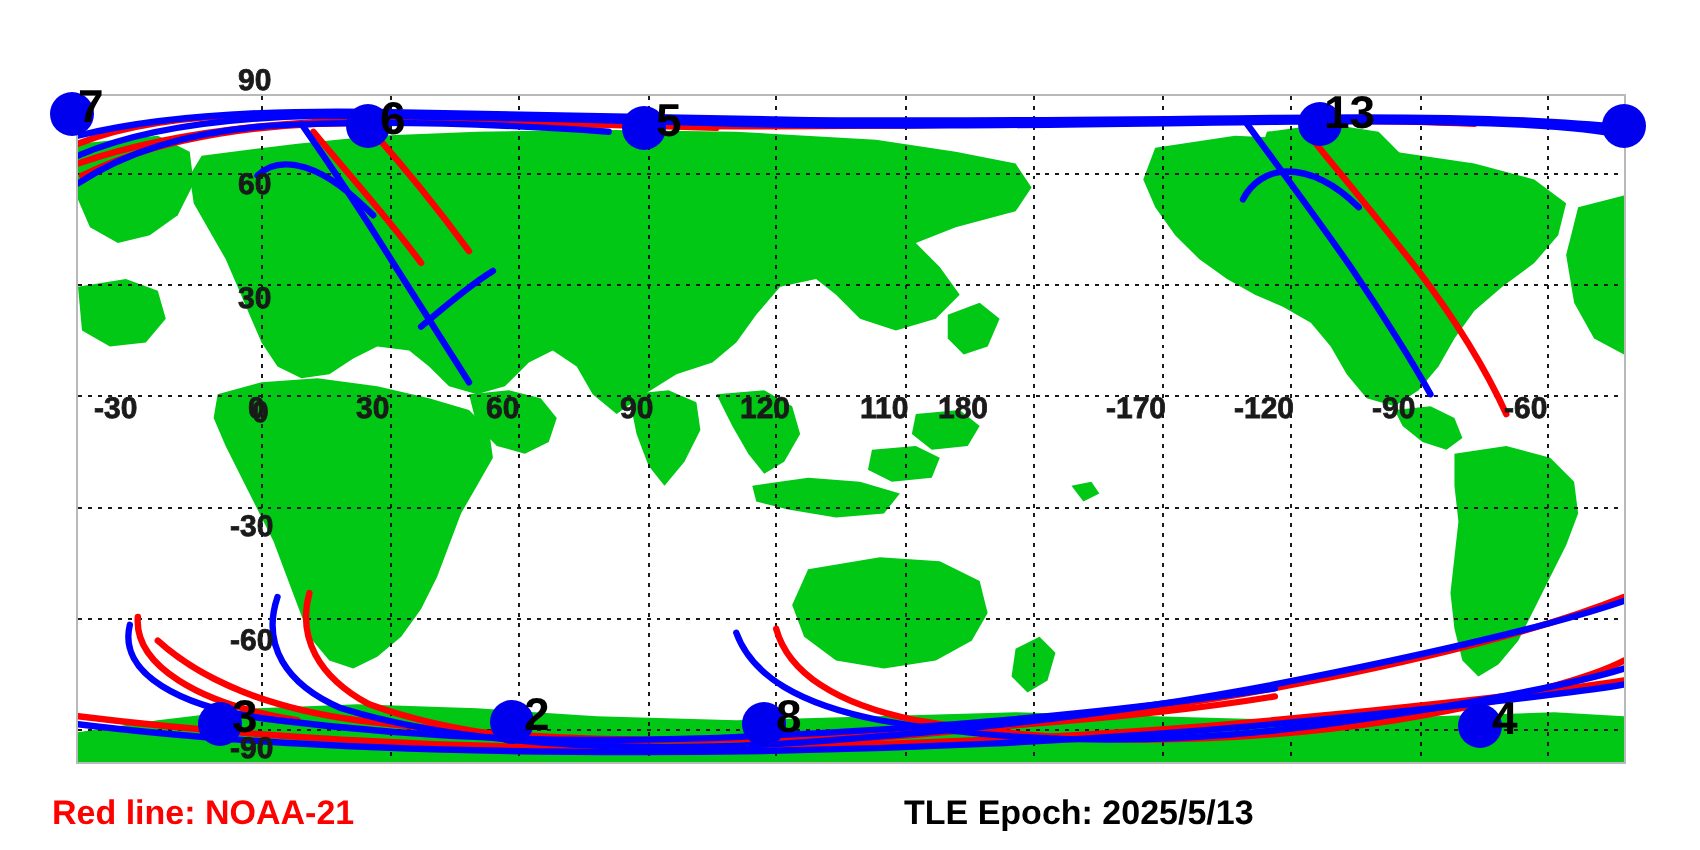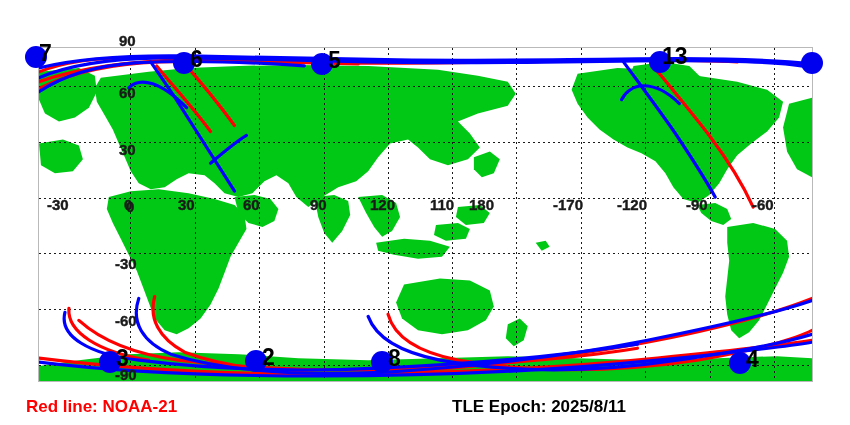--- a/index.html
+++ b/index.html
@@ -265,14 +265,14 @@
 
   <span class="sat-marker" style="left:371px;top:351px"></span>
   <span class="sat-label" style="left:388px;top:347px">8</span>
 
   <span class="sat-marker" style="left:729px;top:352px"></span>
   <span class="sat-label" style="left:746px;top:348px">4</span>
 </div>
 
 <div id="legend">
   <span class="legend-item" id="legend-red">Red line: NOAA-21</span>
-  <span class="legend-item" id="legend-epoch">TLE Epoch: 2025/8/11</span>
+  <span class="legend-item" id="legend-epoch">TLE Epoch: 2025/5/13</span>
 </div>
 
 </body></html>

